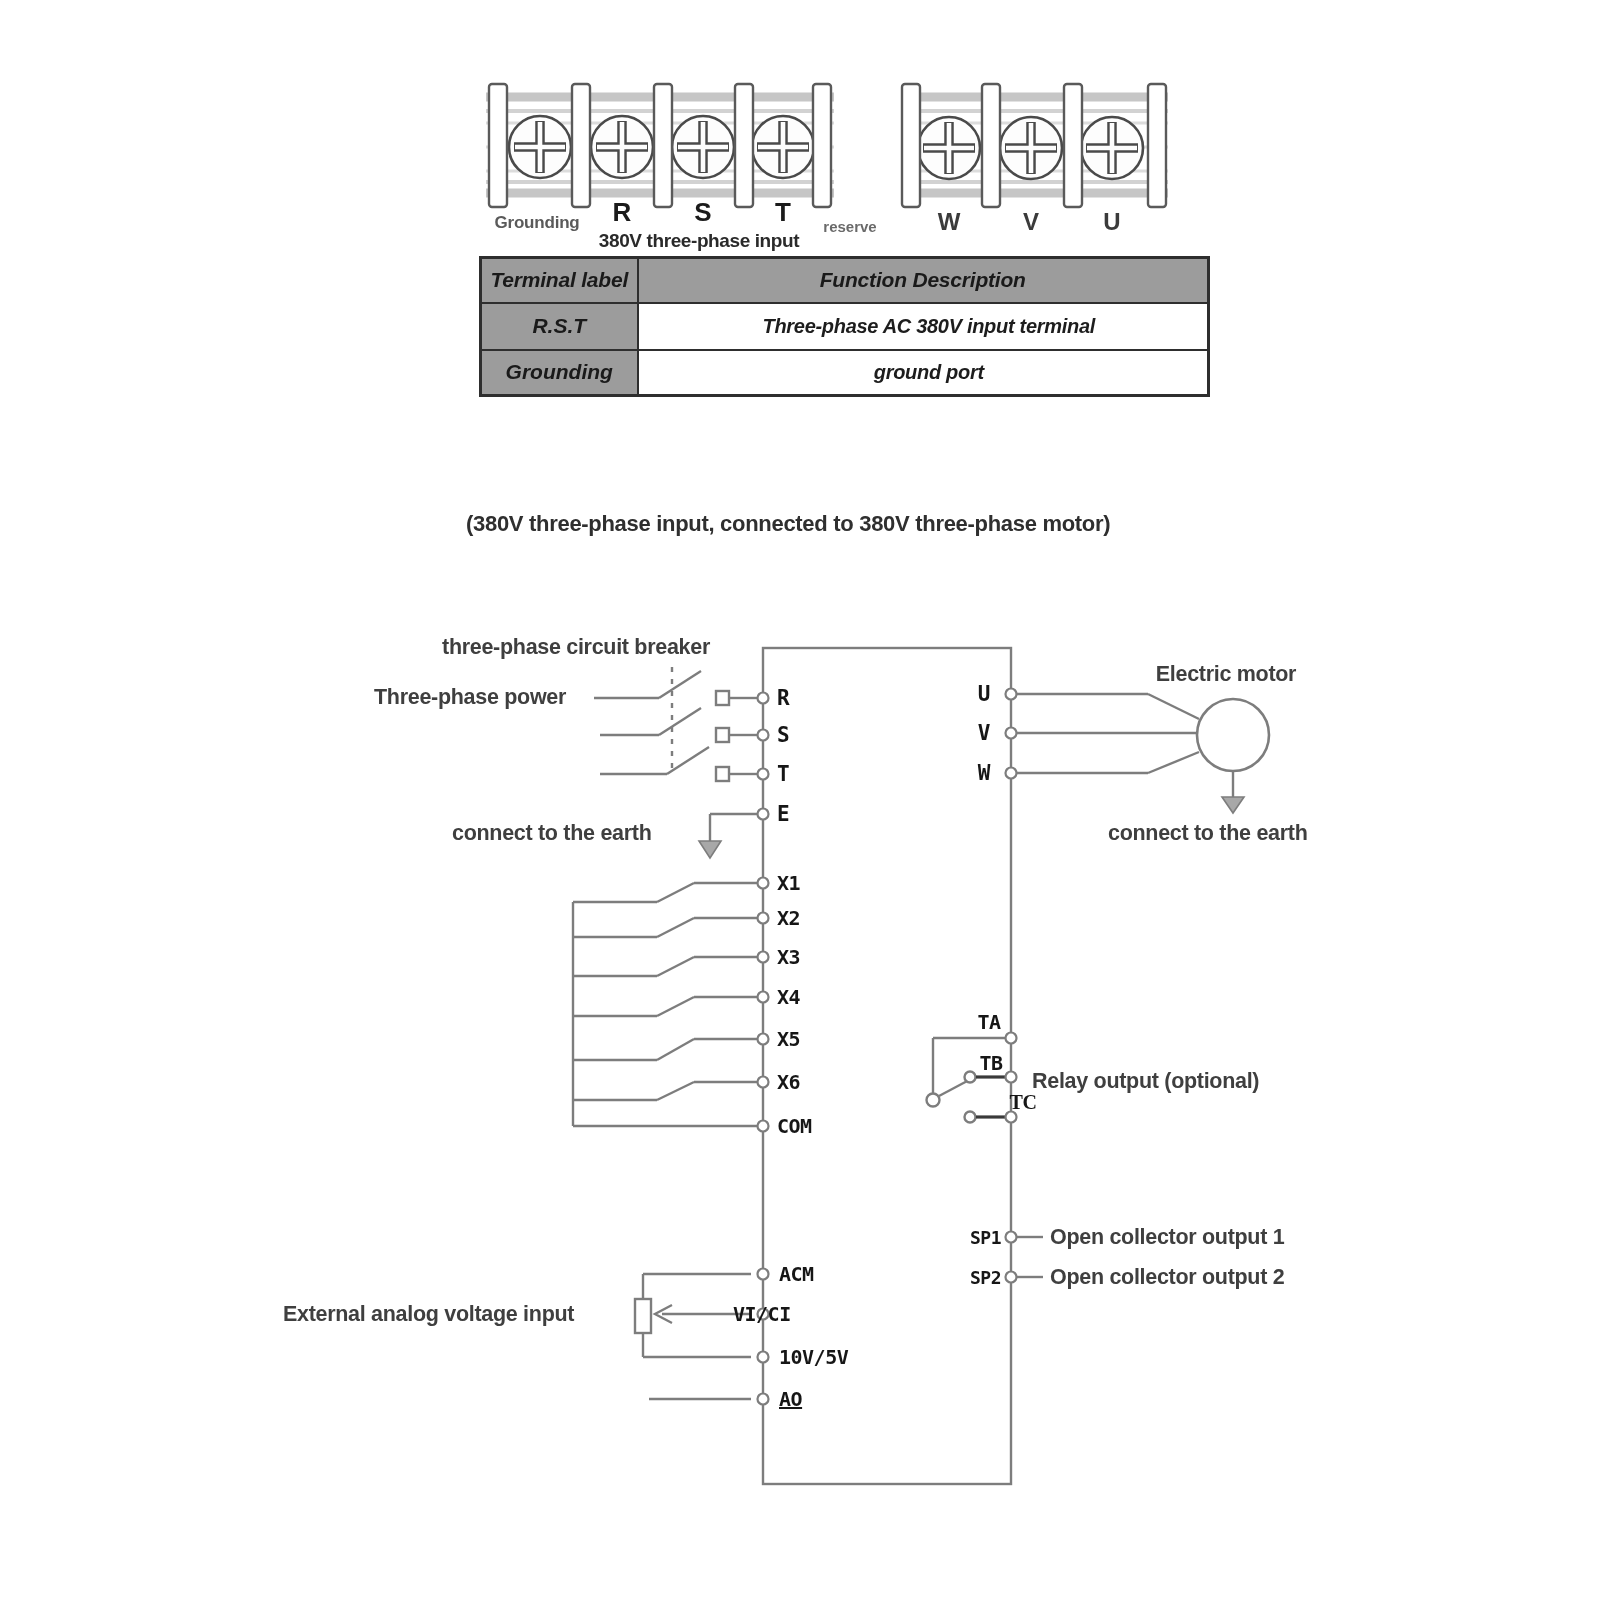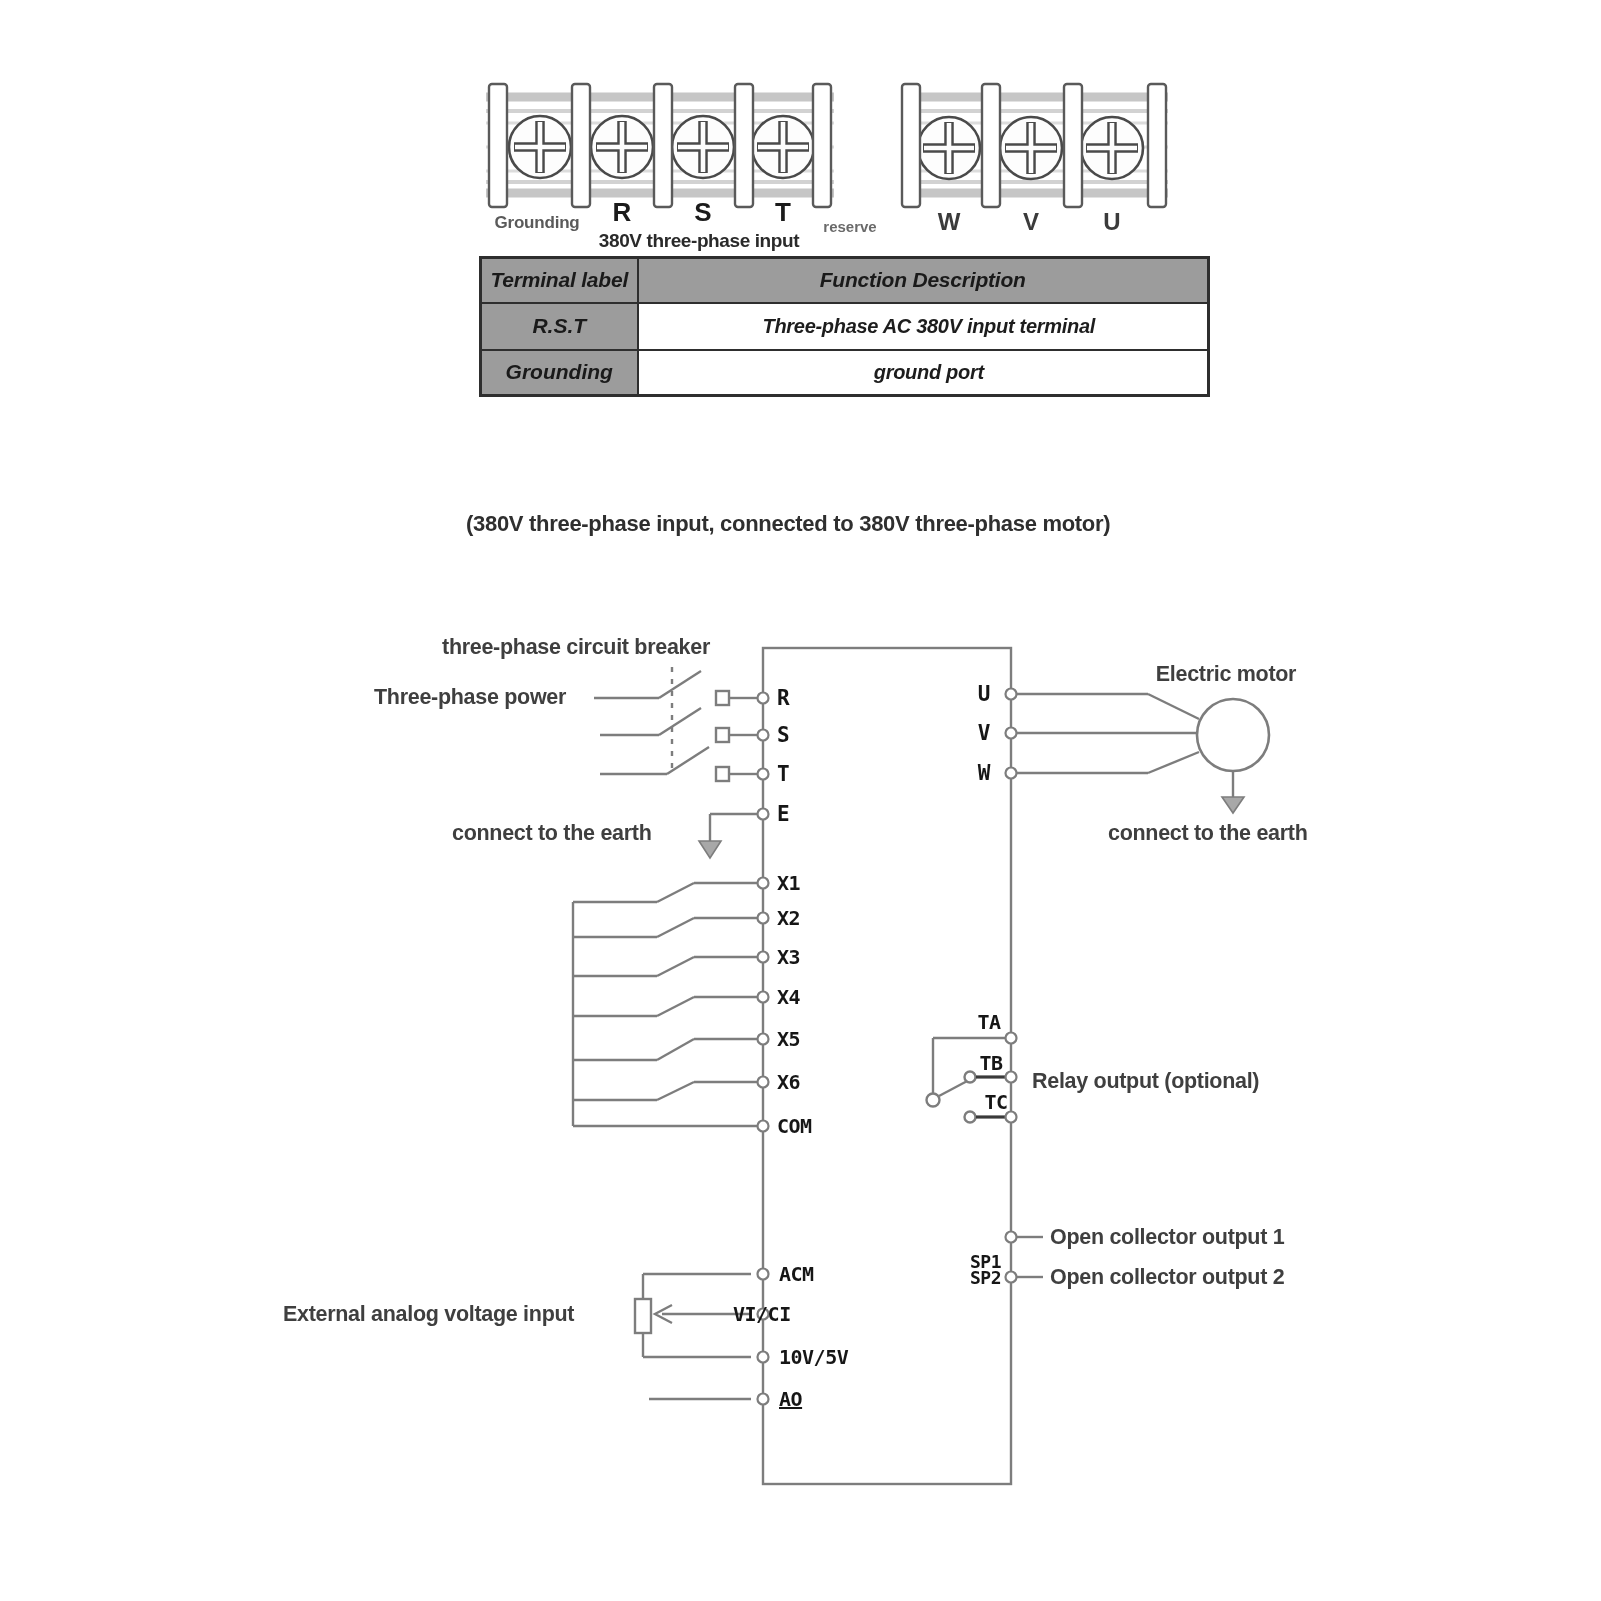--- a/index.html
+++ b/index.html
@@ -267,17 +267,17 @@
   <span class="lbl anc-l term" style="left:779px;top:1274px;">ACM</span>
   <span class="lbl anc-l term" style="left:733px;top:1314px;">VI/CI</span>
   <span class="lbl anc-l term" style="left:779px;top:1357px;">10V/5V</span>
   <span class="lbl anc-l term" style="left:779px;top:1399px;text-decoration:underline;">AO</span>
 
   <span class="lbl anc-r term" style="left:990px;top:694px;font-size:21px;">U</span>
   <span class="lbl anc-r term" style="left:990px;top:733px;font-size:21px;">V</span>
   <span class="lbl anc-r term" style="left:990px;top:773px;font-size:21px;">W</span>
   <span class="lbl anc-c term" style="left:989px;top:1022px;">TA</span>
   <span class="lbl anc-c term" style="left:991px;top:1063px;">TB</span>
-  <span class="lbl anc-c term" style="left:996px;top:1102px;">TC</span>
-  <span class="lbl anc-r term" style="left:1001px;top:1237px;font-size:18px;margin-top:24px;">SP1</span>
+  <span class="lbl anc-c term" style="left:1023px;top:1102px;font-family:Liberation Serif, serif;">TC</span>
+  <span class="lbl anc-r term" style="left:1001px;top:1237px;font-size:18px;">SP1</span>
   <span class="lbl anc-r term" style="left:1001px;top:1277px;font-size:18px;">SP2</span>
 
 </div>
 
 </body></html>

